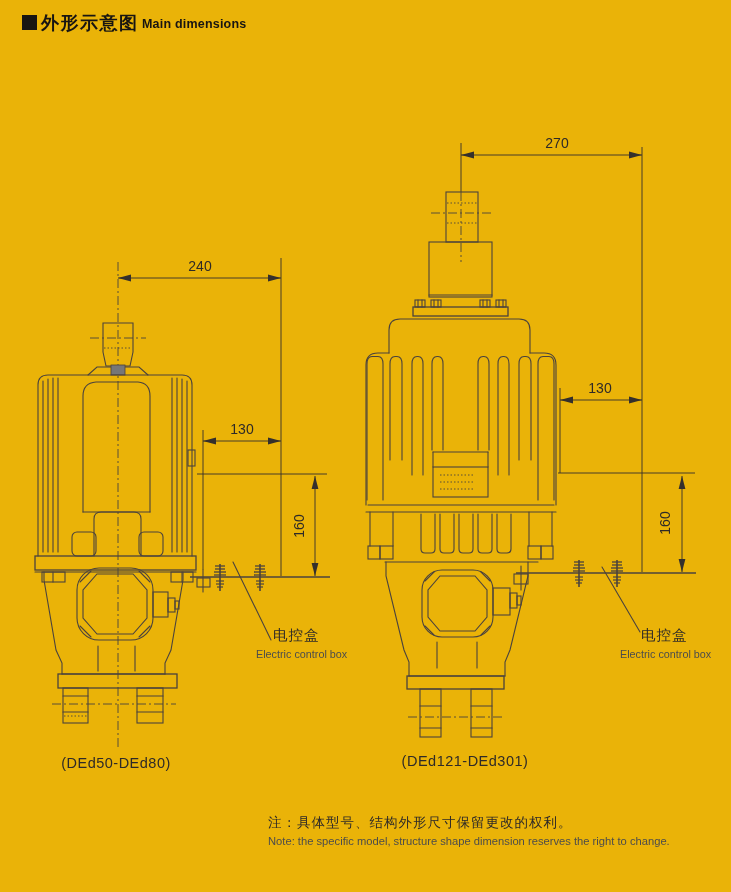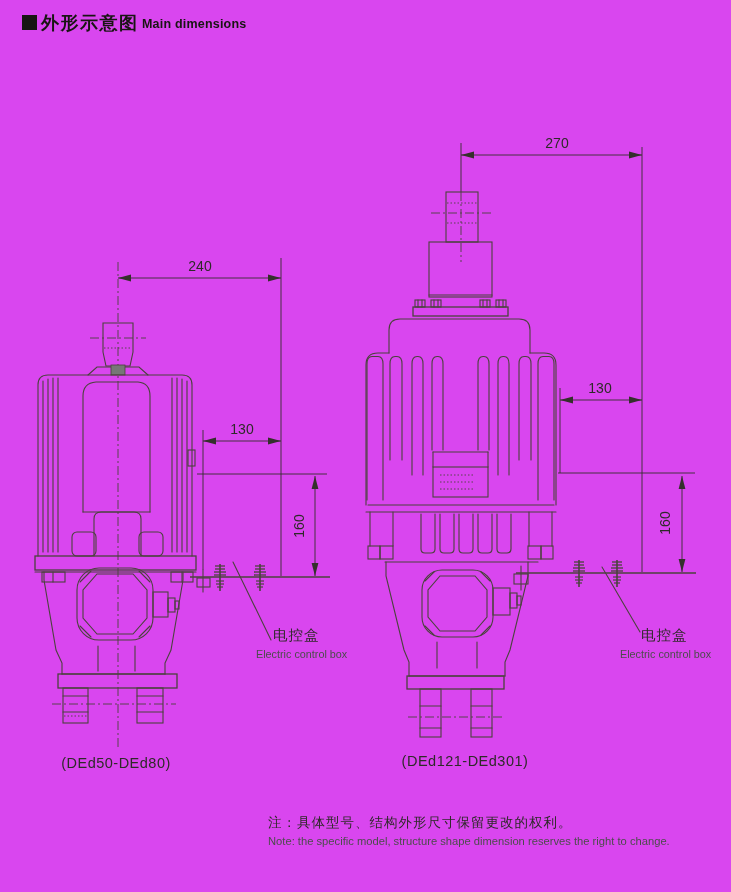--- a/index.html
+++ b/index.html
@@ -1,16 +1,16 @@
 <!DOCTYPE html>
 <html><head>
 <meta charset="utf-8">
 <style>
   html,body{margin:0;padding:0;background:#fff;}
-  .page{position:relative;width:731px;height:892px;background:#d946ef;overflow:hidden;
+  .page{position:relative;width:731px;height:892px;background:#eab308;overflow:hidden;
         font-family:"Liberation Sans", sans-serif;}
   svg{position:absolute;left:0;top:0;}
   svg text{font-family:"Liberation Sans", sans-serif;}
   .t-dim{font-size:14px;fill:#2e2a28;}
   .t-caption{font-size:14.5px;fill:#2e2a28;letter-spacing:0.5px;}
   .t-zh-label{font-size:14.5px;fill:#2e2a28;letter-spacing:1px;}
   .t-en-label{font-size:10.8px;fill:#4c4c4c;}
   .t-title-zh{font-size:18px;font-weight:bold;fill:#181512;letter-spacing:1.5px;}
   .t-title-en{font-size:12.5px;font-weight:bold;fill:#181512;letter-spacing:0.2px;}
   .t-note-zh{font-size:13.5px;fill:#2e2a28;letter-spacing:1px;}

